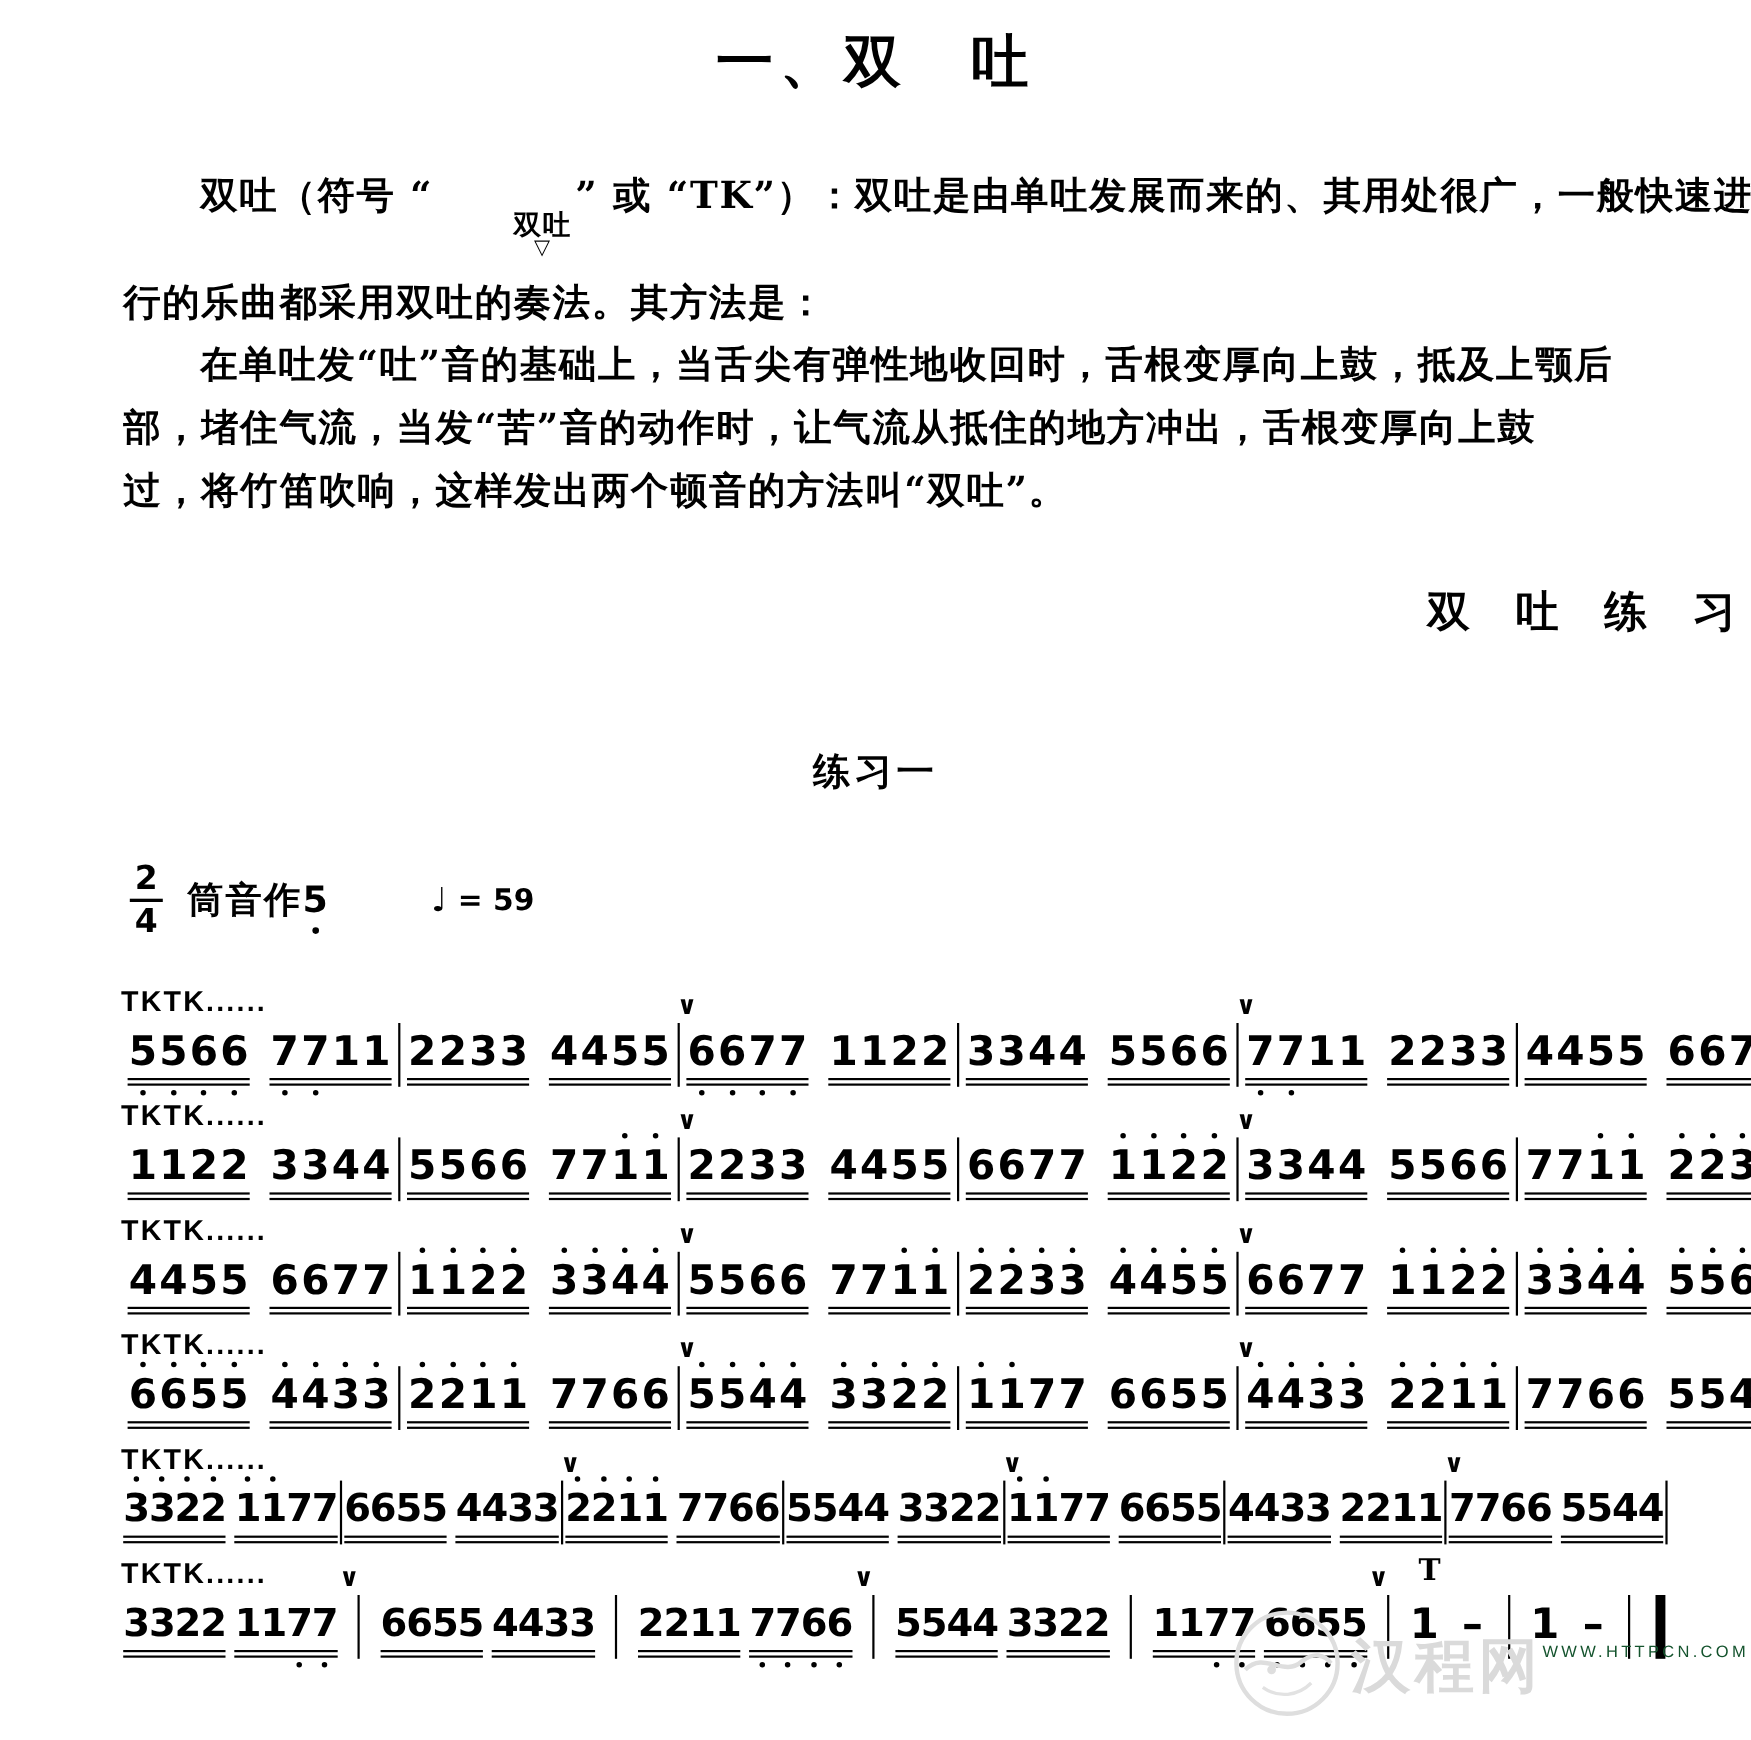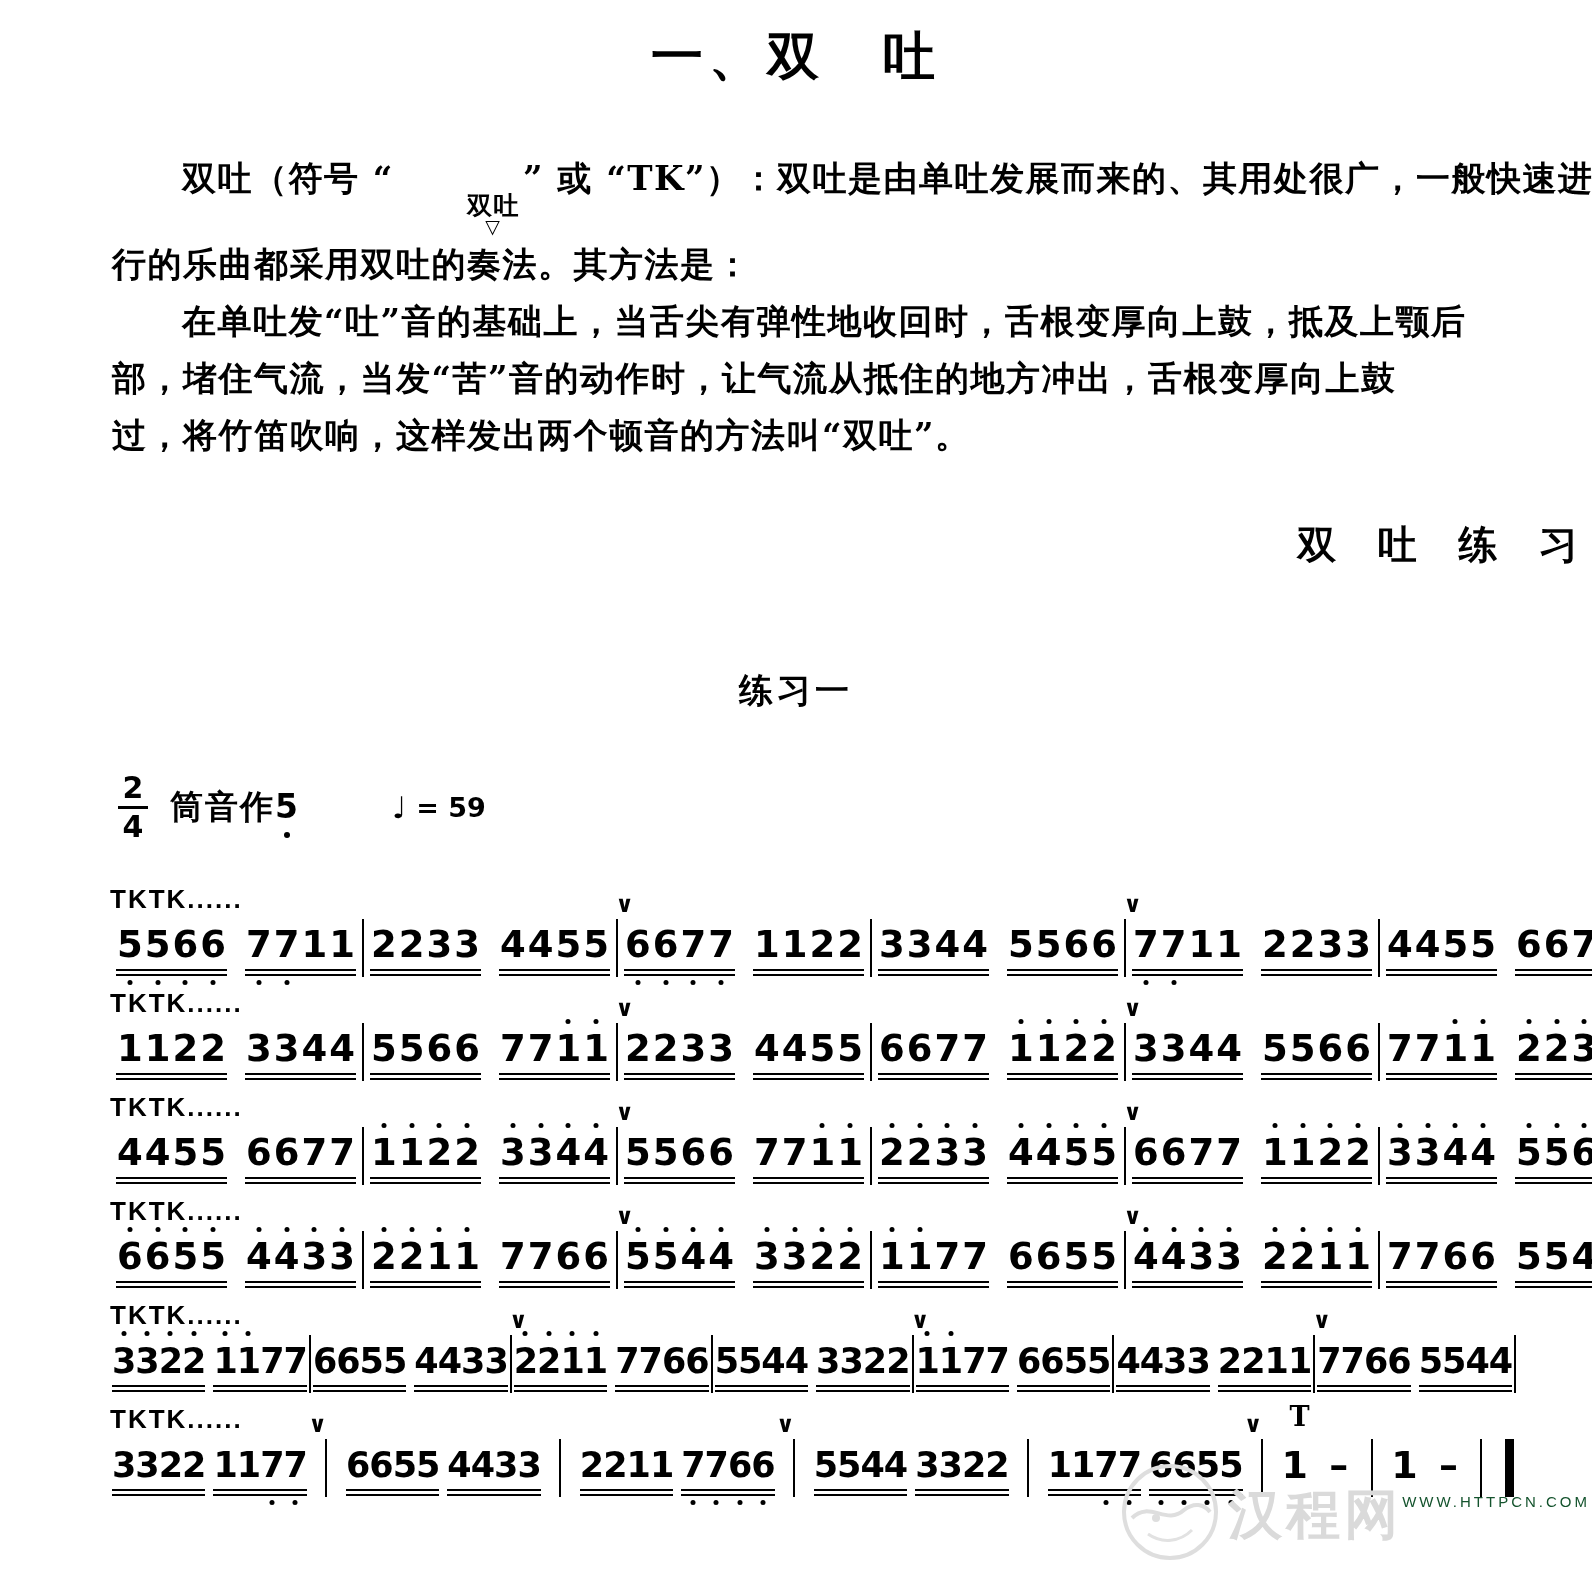--- a/index.html
+++ b/index.html
@@ -15,21 +15,21 @@
     margin:22px 0 58px 0; text-align:center;
     font-size:52px; font-weight:bold; letter-spacing:6px;
   }
   .body-line {
     margin:0 100px 0 112px; font-size:34px; font-weight:600;
     line-height:57px; letter-spacing:1.5px; white-space:nowrap;
   }
   .body-line.indent { text-indent:70px; }
   .sym {
     display:inline-flex; flex-direction:column; align-items:center;
-    line-height:1; vertical-align:-24px; margin:0 3px;
+    line-height:1; vertical-align:-24px; margin:12px 3px;
   }
   .sym-top { font-size:25px; font-weight:bold; }
   .sym-bot { font-size:19px; margin-top:-1px; }
   h2.section {
     margin:54px 0 0 0; text-align:right;
     font-size:39px; font-weight:bold; letter-spacing:14px;
   }
   h3.exercise {
     margin:96px 0 0 0; text-align:center;
     font-size:34px; font-weight:bold; letter-spacing:4px;

